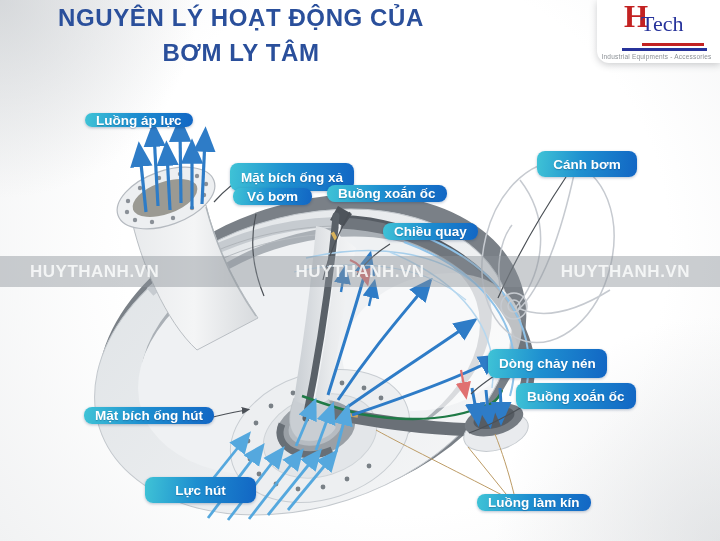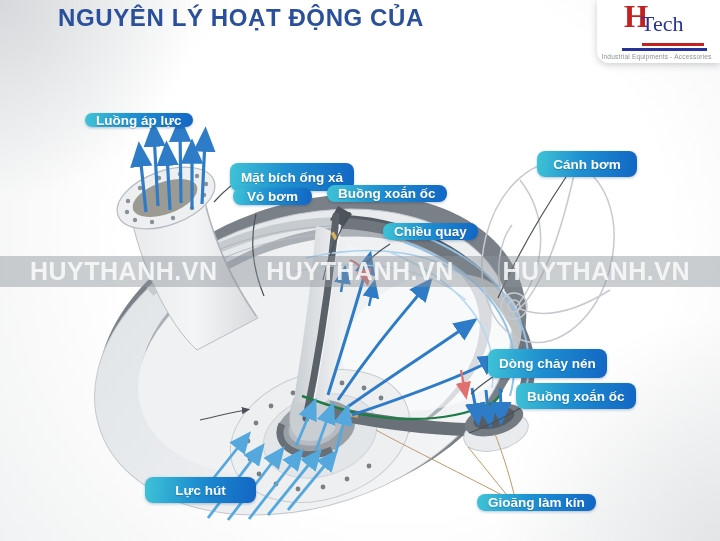--- a/index.html
+++ b/index.html
@@ -19,21 +19,21 @@
   }
 
   
   .wm-band{
     position:absolute;left:0;right:0;top:256px;height:31px;z-index:6;
     background:rgba(140,146,152,.45);
     display:flex;align-items:center;justify-content:space-between;
     padding:0 30px;box-sizing:border-box;
   }
   .wm-band span{
-    font-weight:bold;font-size:25px;letter-spacing:.5px;
+    font-weight:bold;font-size:17px;letter-spacing:.5px;
     color:rgba(250,251,252,.85);
   }
 
   
   .pill{
     position:absolute;z-index:10;height:17px;box-sizing:border-box;
     display:flex;align-items:center;justify-content:center;
     padding:0 11px;border-radius:8px;
     background:linear-gradient(97deg,#3fc3d6 0%,#1e8fd0 45%,#1266c4 100%);
     color:#fff;font-weight:bold;font-size:13.5px;white-space:nowrap;
@@ -273,20 +273,21 @@
     </g>
     <g stroke="#bd9c66" stroke-width="1" fill="none">
       <path d="M506,494 L468,447"></path>
       <path d="M514,494 C508,470 502,452 495,434"></path>
       <path d="M504,496 C450,468 405,446 376,430"></path>
     </g>
   </svg>
 
   <div class="title">
     <div>NGUYÊN LÝ HOẠT ĐỘNG CỦA</div>
+    <div>BƠM LY TÂM</div>
   </div>
 
   <div class="logo">
     <span class="l-h">H</span>
     <span class="l-tech">Tech</span>
     <span class="l-red"></span>
     <span class="l-blue"></span>
     <span class="l-tag">Industrial Equipments - Accessories</span>
   </div>
 
@@ -297,16 +298,17 @@
   </div>
 
   <div class="pill c0">Luồng áp lực</div>
   <div class="pill c1">Mặt bích ống xả</div>
   <div class="pill c2">Vỏ bơm</div>
   <div class="pill c3">Buồng xoắn ốc</div>
   <div class="pill c5">Cánh bơm</div>
   <div class="pill c4">Chiều quay</div>
   <div class="pill c6">Dòng chảy nén</div>
   <div class="pill c7">Buồng xoắn ốc</div>
+  <div class="pill c8">Mặt bích ống hút</div>
   <div class="pill c9">Lực hút</div>
-  <div class="pill c10">Gioăng làm kín</div>
+  <div class="pill c10">Luồng làm kín</div>
 
 </div>
 
 </body></html>

